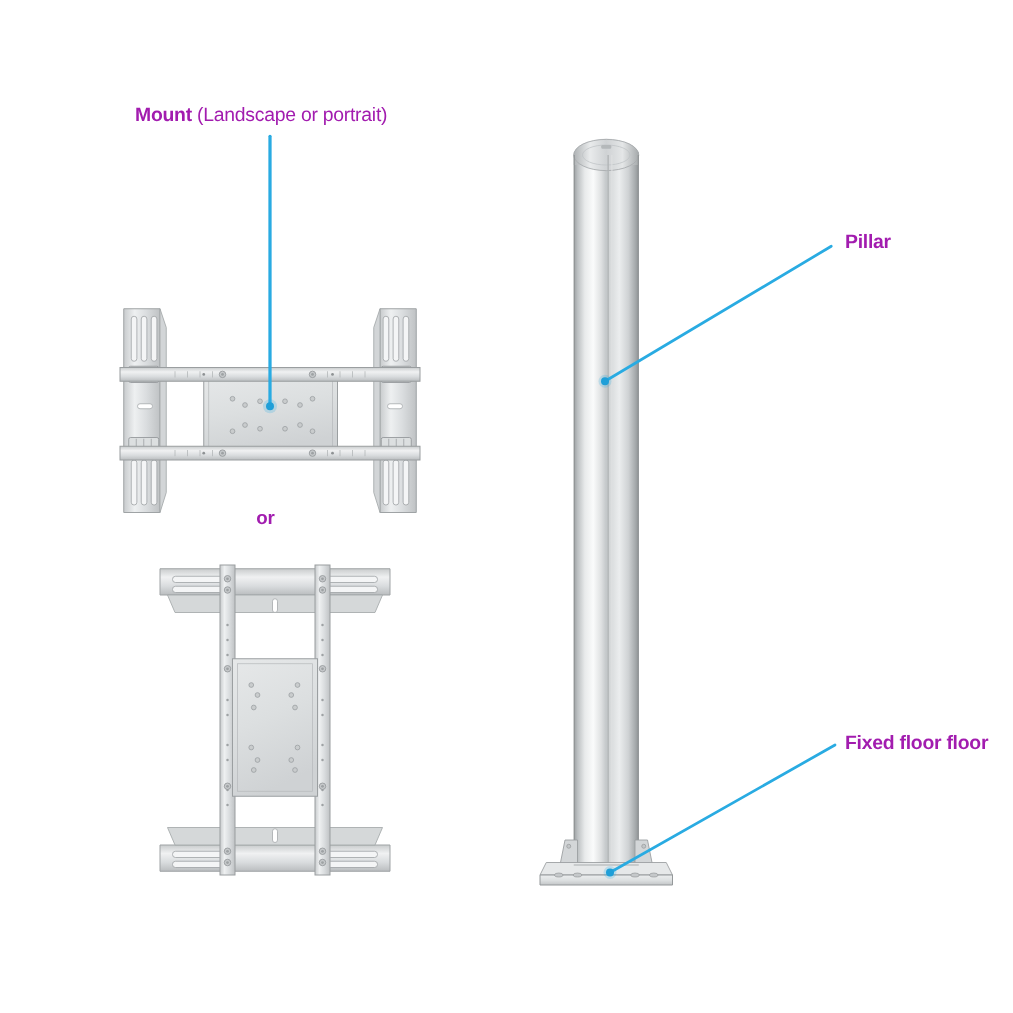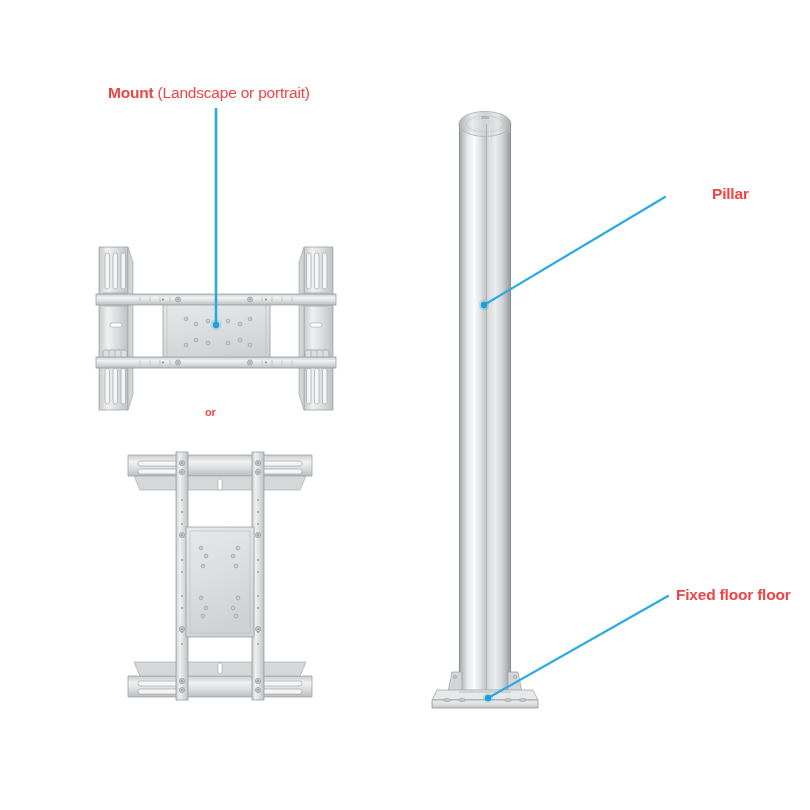--- a/index.html
+++ b/index.html
@@ -19,33 +19,33 @@
     position: absolute;
     left: 0; top: 0;
     width: 810px;
     height: 810px;
   }
   .label {
     position: absolute;
     white-space: nowrap;
     font-size: 15.5px;
     letter-spacing: -0.2px;
-    color: #ef4444;
+    color: #a21caf;
     line-height: 1;
   }
   .label .b { font-weight: 700; }
   .label .n { font-weight: 400; }
 
   #lbl-mount { left: 108px; top: 85px; }
   #lbl-or {
     left: 205px; top: 407px;
     font-weight: 700;
-    font-size: 11px;
-  }
-  #lbl-pillar { left: 712px; top: 186px; font-weight: 700; }
+    font-size: 15px;
+  }
+  #lbl-pillar { left: 676px; top: 186px; font-weight: 700; }
   #lbl-floor  { left: 676px; top: 587px; font-weight: 700; }
 
   svg.art {
     position: absolute;
     left: 0; top: 0;
     width: 810px;
     height: 810px;
     overflow: visible;
   }
 </style>

